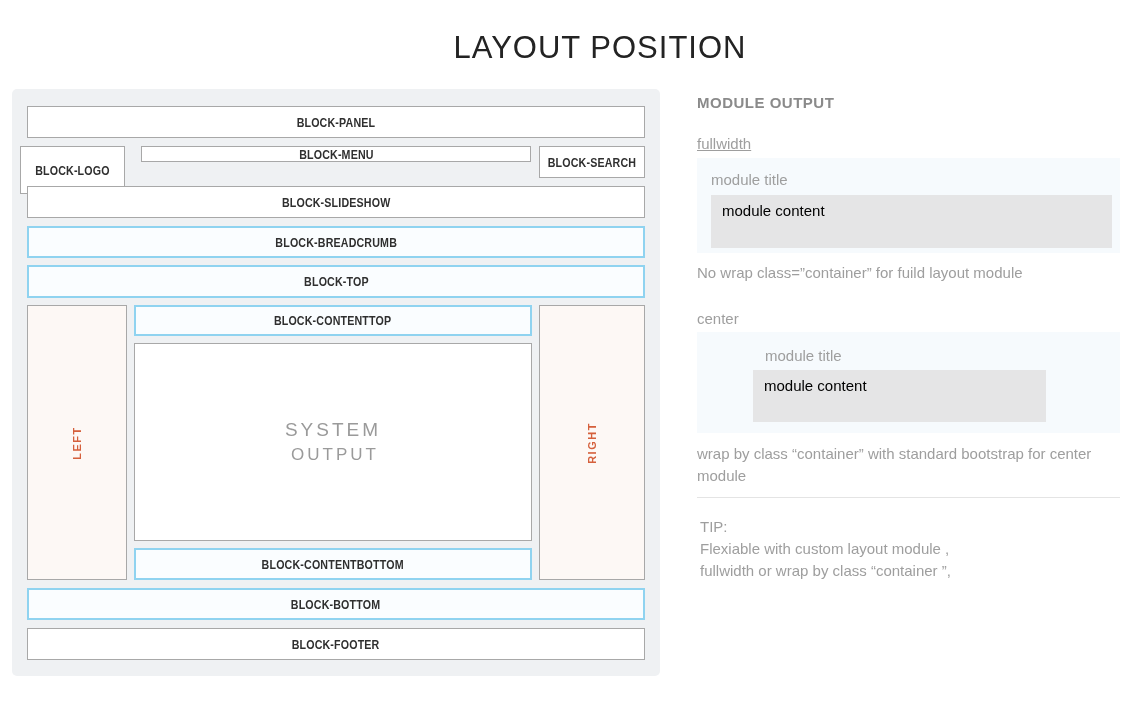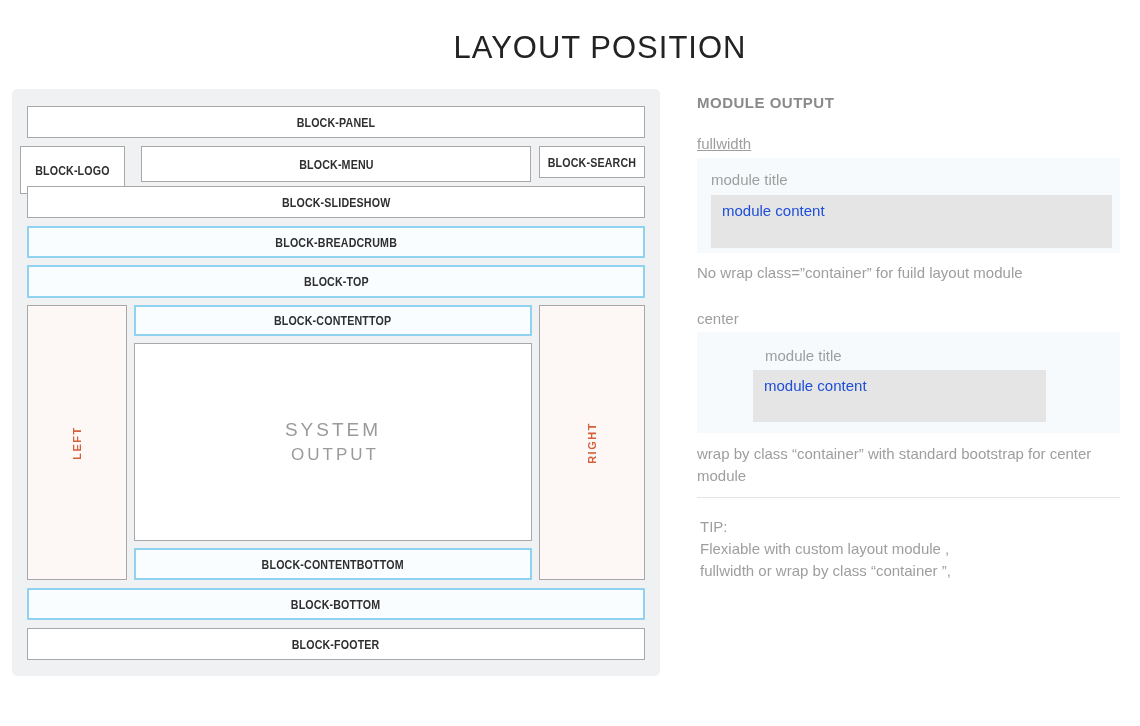--- a/index.html
+++ b/index.html
@@ -23,21 +23,21 @@
     display:flex; align-items:center; justify-content:center;
     background:#ffffff; border:1.5px solid #a8a8a8;
   }
   .blk .lab {
     color:#2f2f2f; font-weight:bold; font-size:13px; white-space:nowrap;
     transform:scaleX(0.82); transform-origin:center; letter-spacing:0.2px;
   }
   .blu { background:#fafdff; border:2px solid #8fd3f0; }
   .b-panel        { left:15px;  top:17px;  width:618px; height:32px; }
   .b-logo         { left:8px;  top:57px;  width:105px; height:48px; }
-  .b-menu         { left:129px; top:57px;  width:390px; height:36px; }
+  .b-menu         { left:129px; top:57px;  width:390px; height:16px; }
   .b-search       { left:527px; top:57px;  width:106px; height:32px; }
   .b-slideshow    { left:15px;  top:97px;  width:618px; height:32px; }
   .b-breadcrumb   { left:15px;  top:137px; width:618px; height:32px; }
   .b-top          { left:15px;  top:176px; width:618px; height:33px; }
   .col-left       { left:15px;  top:216px; width:100px; height:275px; background:#fdf8f5; }
   .b-contenttop   { left:122px; top:216px; width:398px; height:31px; }
   .b-system       { left:122px; top:254px; width:398px; height:198px; flex-direction:column; }
   .b-contentbottom{ left:122px; top:459px; width:398px; height:32px; }
   .col-right      { left:527px; top:216px; width:106px; height:275px; background:#fdf8f5; }
   .b-bottom       { left:15px;  top:499px; width:618px; height:32px; }
@@ -60,21 +60,21 @@
     background:#f6fafd;
   }
   .box-center {
     position:absolute; left:697px; top:332px; width:423px; height:101px;
     background:#f6fafd;
   }
   .m-title  { position:absolute; left:14px; top:13px; font-size:15px; color:#9e9e9e; }
   .m-title2 { position:absolute; left:68px; top:15px; font-size:15px; color:#9e9e9e; }
   .m-content {
     position:absolute; box-sizing:border-box; background:#e5e5e6;
-    font-size:15px; color:#1d4ed8; padding:7px 0 0 11px;
+    font-size:15px; color:#000000; padding:7px 0 0 11px;
   }
   .mc1 { left:14px; top:37px; width:401px; height:53px; }
   .mc2 { left:56px; top:38px; width:293px; height:52px; }
   .cap1 { left:697px; top:264px; white-space:nowrap; }
   .lbl-center { left:697px; top:310px; }
   .cap2 { left:697px; top:443px; width:422px; line-height:22px; }
   .tip-divider { position:absolute; left:697px; top:497px; width:423px; height:1px; background:#e4e4e4; }
   .tip-h  { left:700px; top:518px; }
   .tip-l1 { left:700px; top:540px; }
   .tip-l2 { left:700px; top:562px; }

